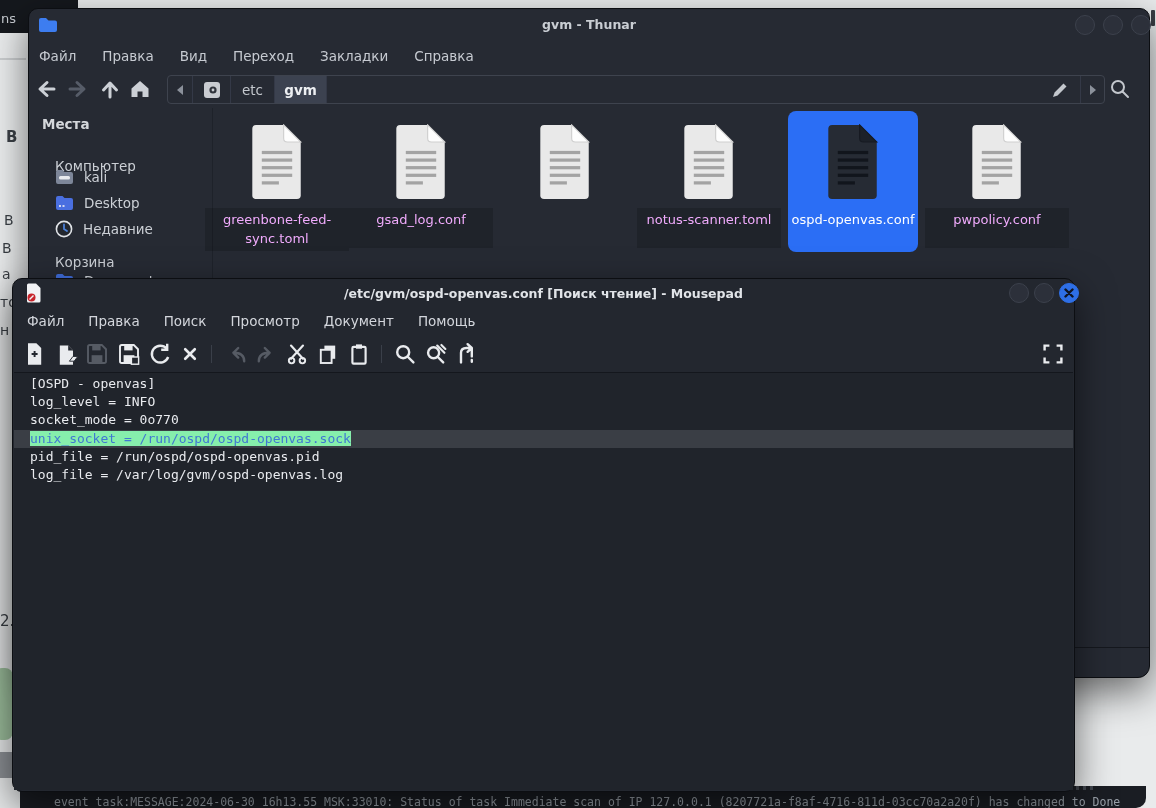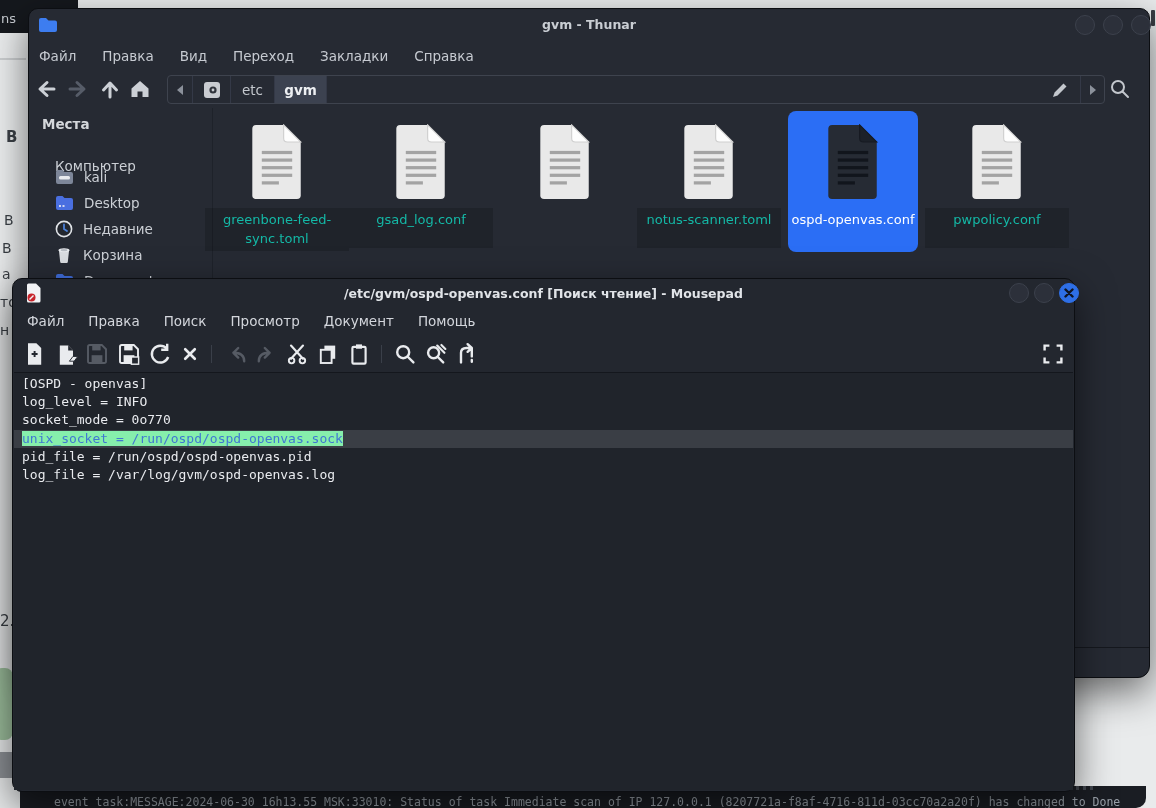--- a/index.html
+++ b/index.html
@@ -55,34 +55,34 @@
   .thunar .body { position:absolute; left:0; top:99px; right:0; bottom:30px; }
   .sidebar { position:absolute; left:0; top:0; width:184px; height:100%; border-right:1px solid #1e222a; }
   .sb-head { position:absolute; left:13px; top:8px; color:#d4d7db; font-size:13.5px; font-weight:bold; }
   .sb-item { position:absolute; left:26px; height:22px; display:flex; align-items:center; gap:10px; color:#ccd0d6; font-size:13.5px; }
 
   .filegrid { position:absolute; left:176px; top:4px; }
   .fitem { position:absolute; width:144px; height:140px; }
   .fitem .selbox { position:absolute; left:7px; top:-1px; width:130px; height:141px; background:#2b6ef5; border-radius:8px; }
   .fitem .docicon { position:absolute; left:41px; top:12px; }
   .fitem .flabel { position:absolute; left:0px; top:96px; width:144px; min-height:40px; padding:2px 4px 3px;
-      color:#14b8a6; font-size:13px; text-align:center; line-height:19px; background:rgba(0,0,0,.16); }
+      color:#f0abfc; font-size:13px; text-align:center; line-height:19px; background:rgba(0,0,0,.16); }
   .fitem.sel .flabel { background:transparent; color:#ffffff; }
   .thunar .statusline { position:absolute; left:0; right:0; bottom:29px; height:1px; background:#15181e; }
 
   
   .mousepad { left:12px; top:278px; width:1063px; height:514px; border-radius:10px; background:#23272f; }
   .mousepad .titlebar { position:absolute; left:0; top:0; right:0; height:28px; }
   .mousepad .title { position:absolute; left:0; right:0; top:7px; text-align:center; color:#e1e4e8; font-size:12.5px; font-weight:bold; }
   .mousepad .menubar { position:absolute; left:14px; top:28px; height:28px; gap:24px; color:#d3d6dc; }
   .mousepad .toolbar { position:absolute; left:0; top:58px; right:0; height:34px; }
   .mp-ic { position:absolute; top:5px; width:24px; height:24px; }
   .mp-sep { position:absolute; top:8px; width:1px; height:18px; background:#3a3f49; }
   .editor { position:absolute; left:1px; right:1px; top:93px; bottom:1px; background:#20242b; border-top:1px solid #14171d; font-family:"DejaVu Sans Mono", monospace; font-size:13px; color:#e9ebef; }
-  .code-line { height:18.2px; line-height:18.2px; padding-left:8px; white-space:pre; }
+  .code-line { height:18.2px; line-height:18.2px; padding-left:16px; white-space:pre; }
   .code-line.sel { background:#3a3e45; }
   .code-line.sel span { background:#86efac; color:#4078d2; }
 
   svg { display:block; }
 </style>
 </head>
 <body>
 
 <div class="abs bg-line"></div>
 <div class="abs bg-page-frag" style="left:6px; top:128px; font-weight:bold; font-size:15px;">В</div>
@@ -218,21 +218,21 @@
           </svg>
         <span>Desktop</span>
       </div>
       <div class="sb-item" style="top:110px;">
         <svg width="18" height="18" viewBox="0 0 18 18">
             <circle cx="9" cy="9" r="7.6" fill="#22262e" stroke="#dfe2e6" stroke-width="1.6"></circle>
             <path d="M9 4.5 V9 L12 11" stroke="#4a7fd6" stroke-width="1.8" fill="none" stroke-linecap="round"></path>
           </svg>
         <span>Недавние</span>
       </div>
-      <div class="sb-item" style="top:136px;">
+      <div class="sb-item" style="top:136px;flex-direction:column;">
         <svg width="18" height="18" viewBox="0 0 18 18">
             <path d="M4 5 H14 L12.8 16 Q12.7 17 11.7 17 H6.3 Q5.3 17 5.2 16 Z" fill="#dadde1"></path>
             <ellipse cx="9" cy="4.2" rx="5.6" ry="2" fill="#eceef1"></ellipse>
             <ellipse cx="9" cy="4.2" rx="3.4" ry="1.1" fill="#b7bcc3"></ellipse>
           </svg>
         <span>Корзина</span>
       </div>
       <div class="sb-item" style="top:162px;">
         <svg width="19" height="16" viewBox="0 0 19 16">
             <path d="M1 3 Q1 1 3 1 H7.5 L9.5 3 H16 Q18 3 18 5 V13 Q18 15 16 15 H3 Q1 15 1 13 Z" fill="#3f6cd9"></path>

